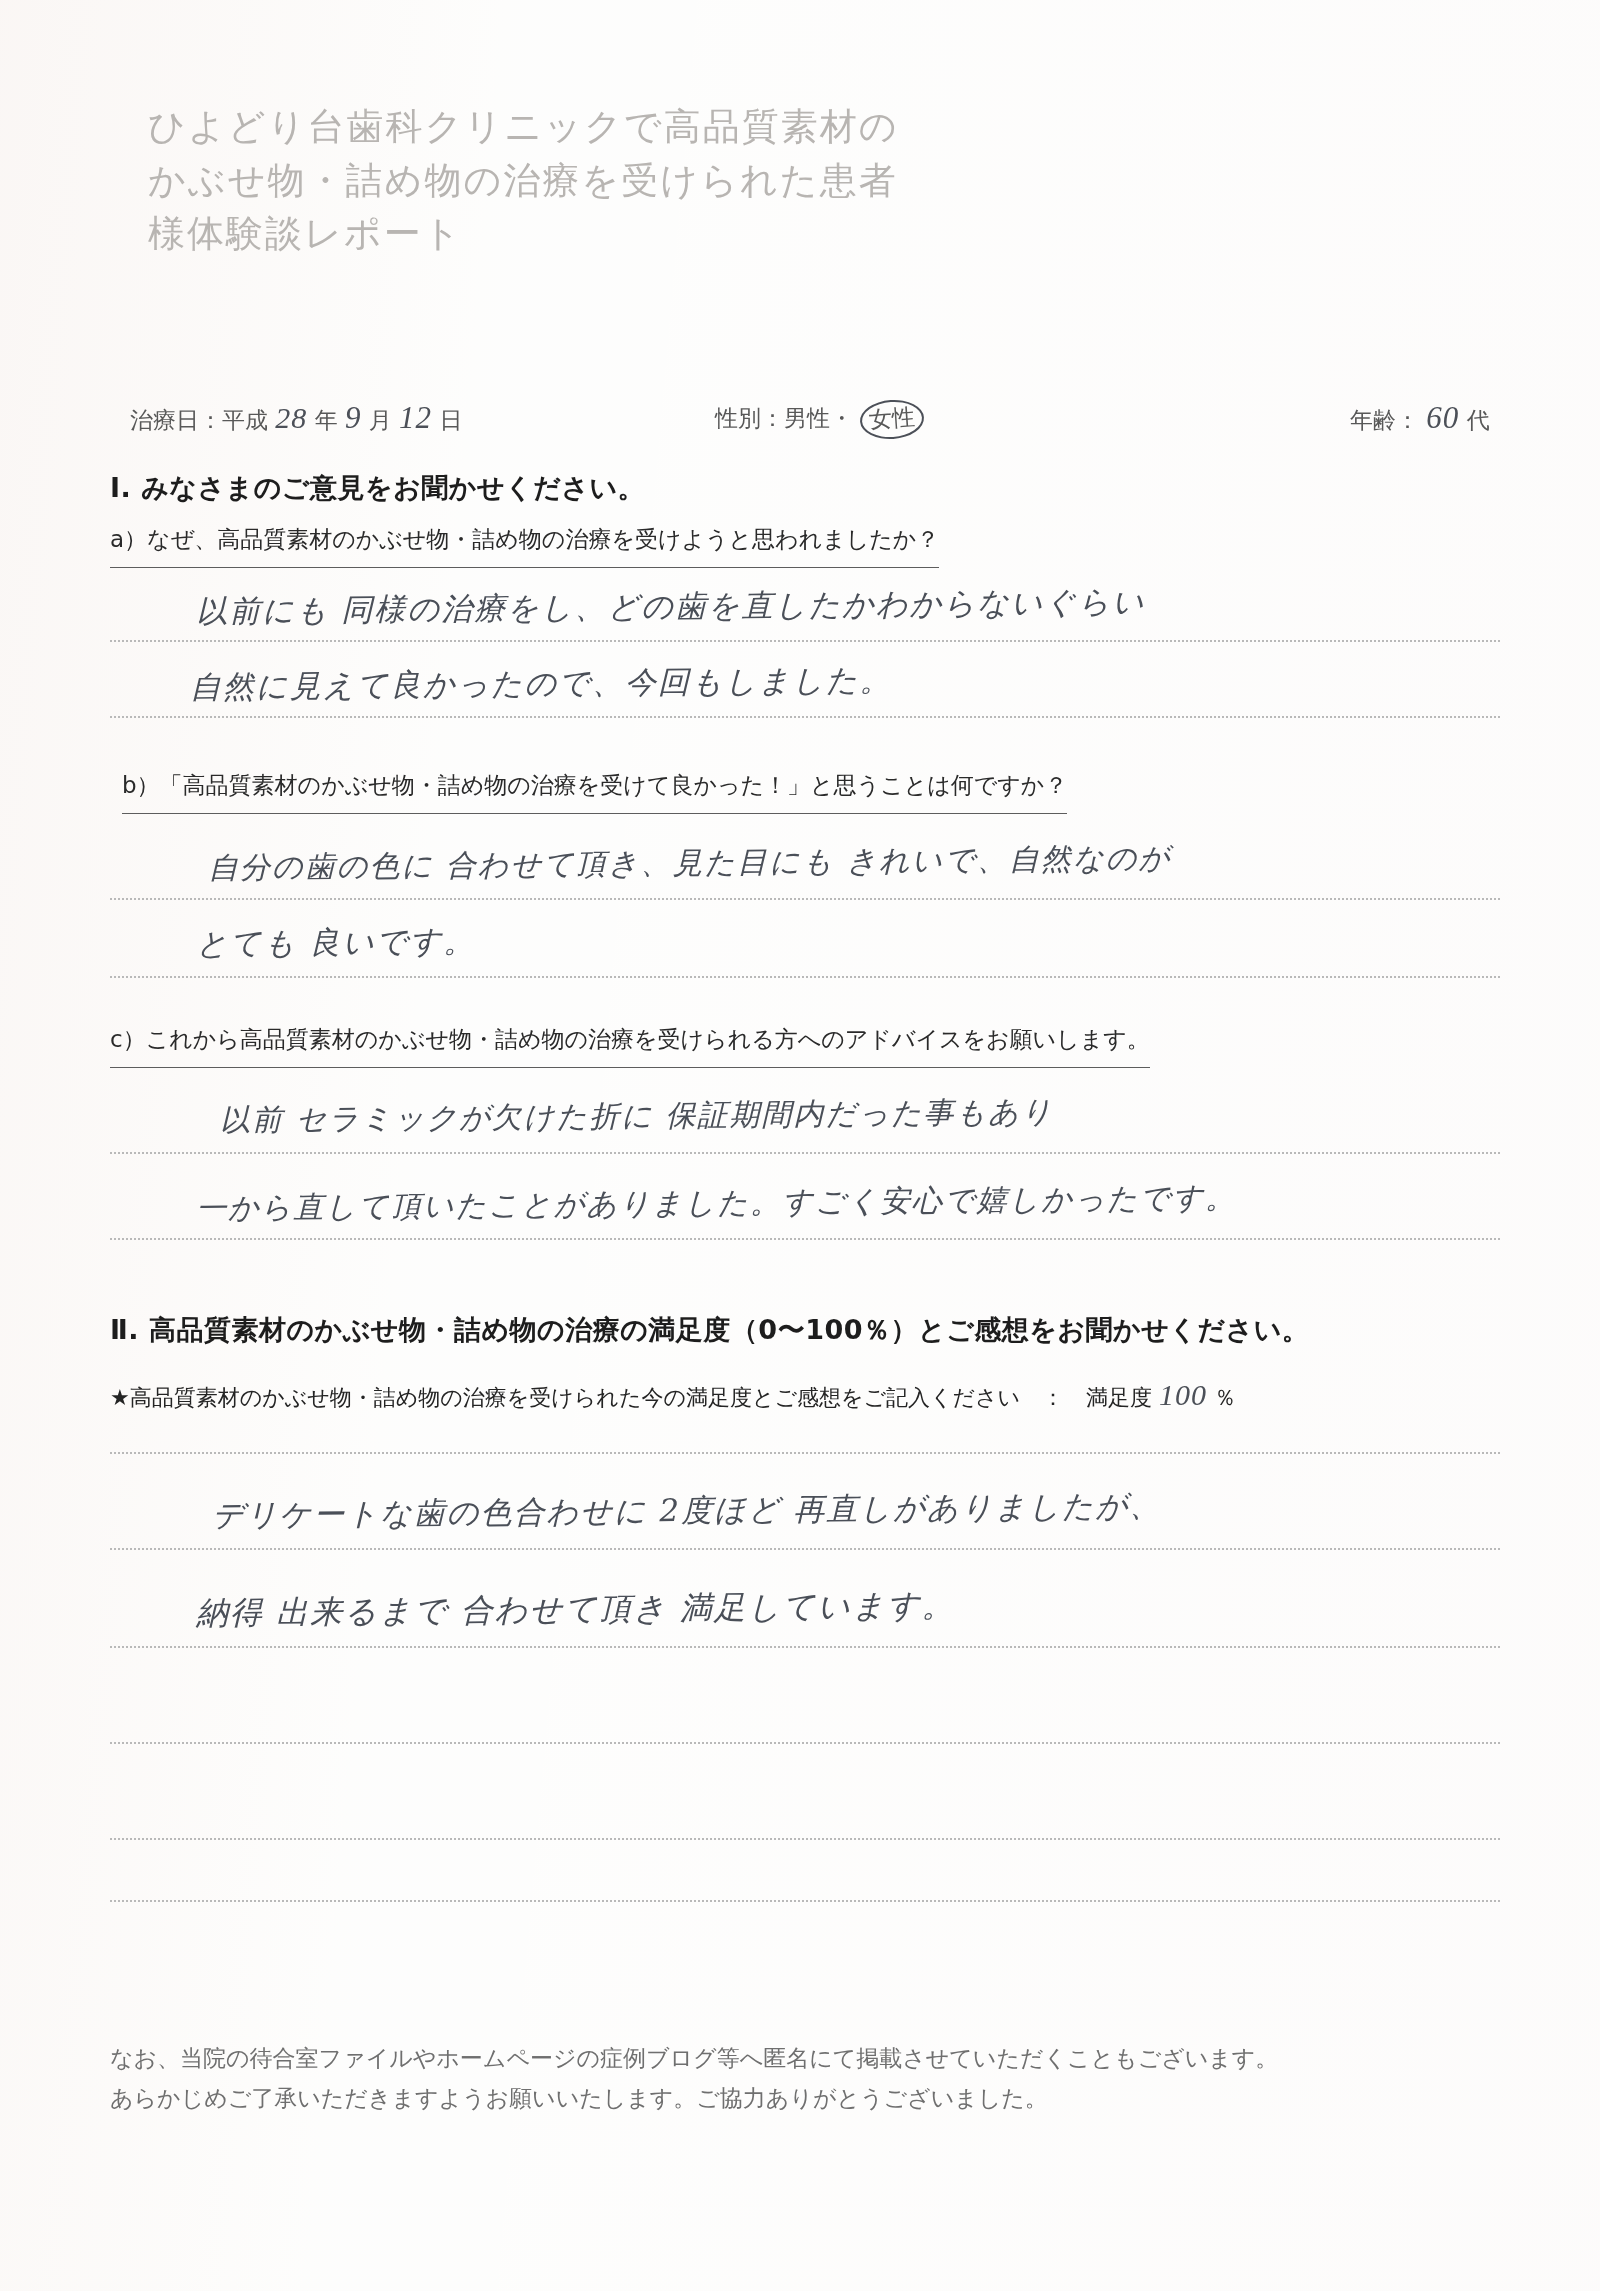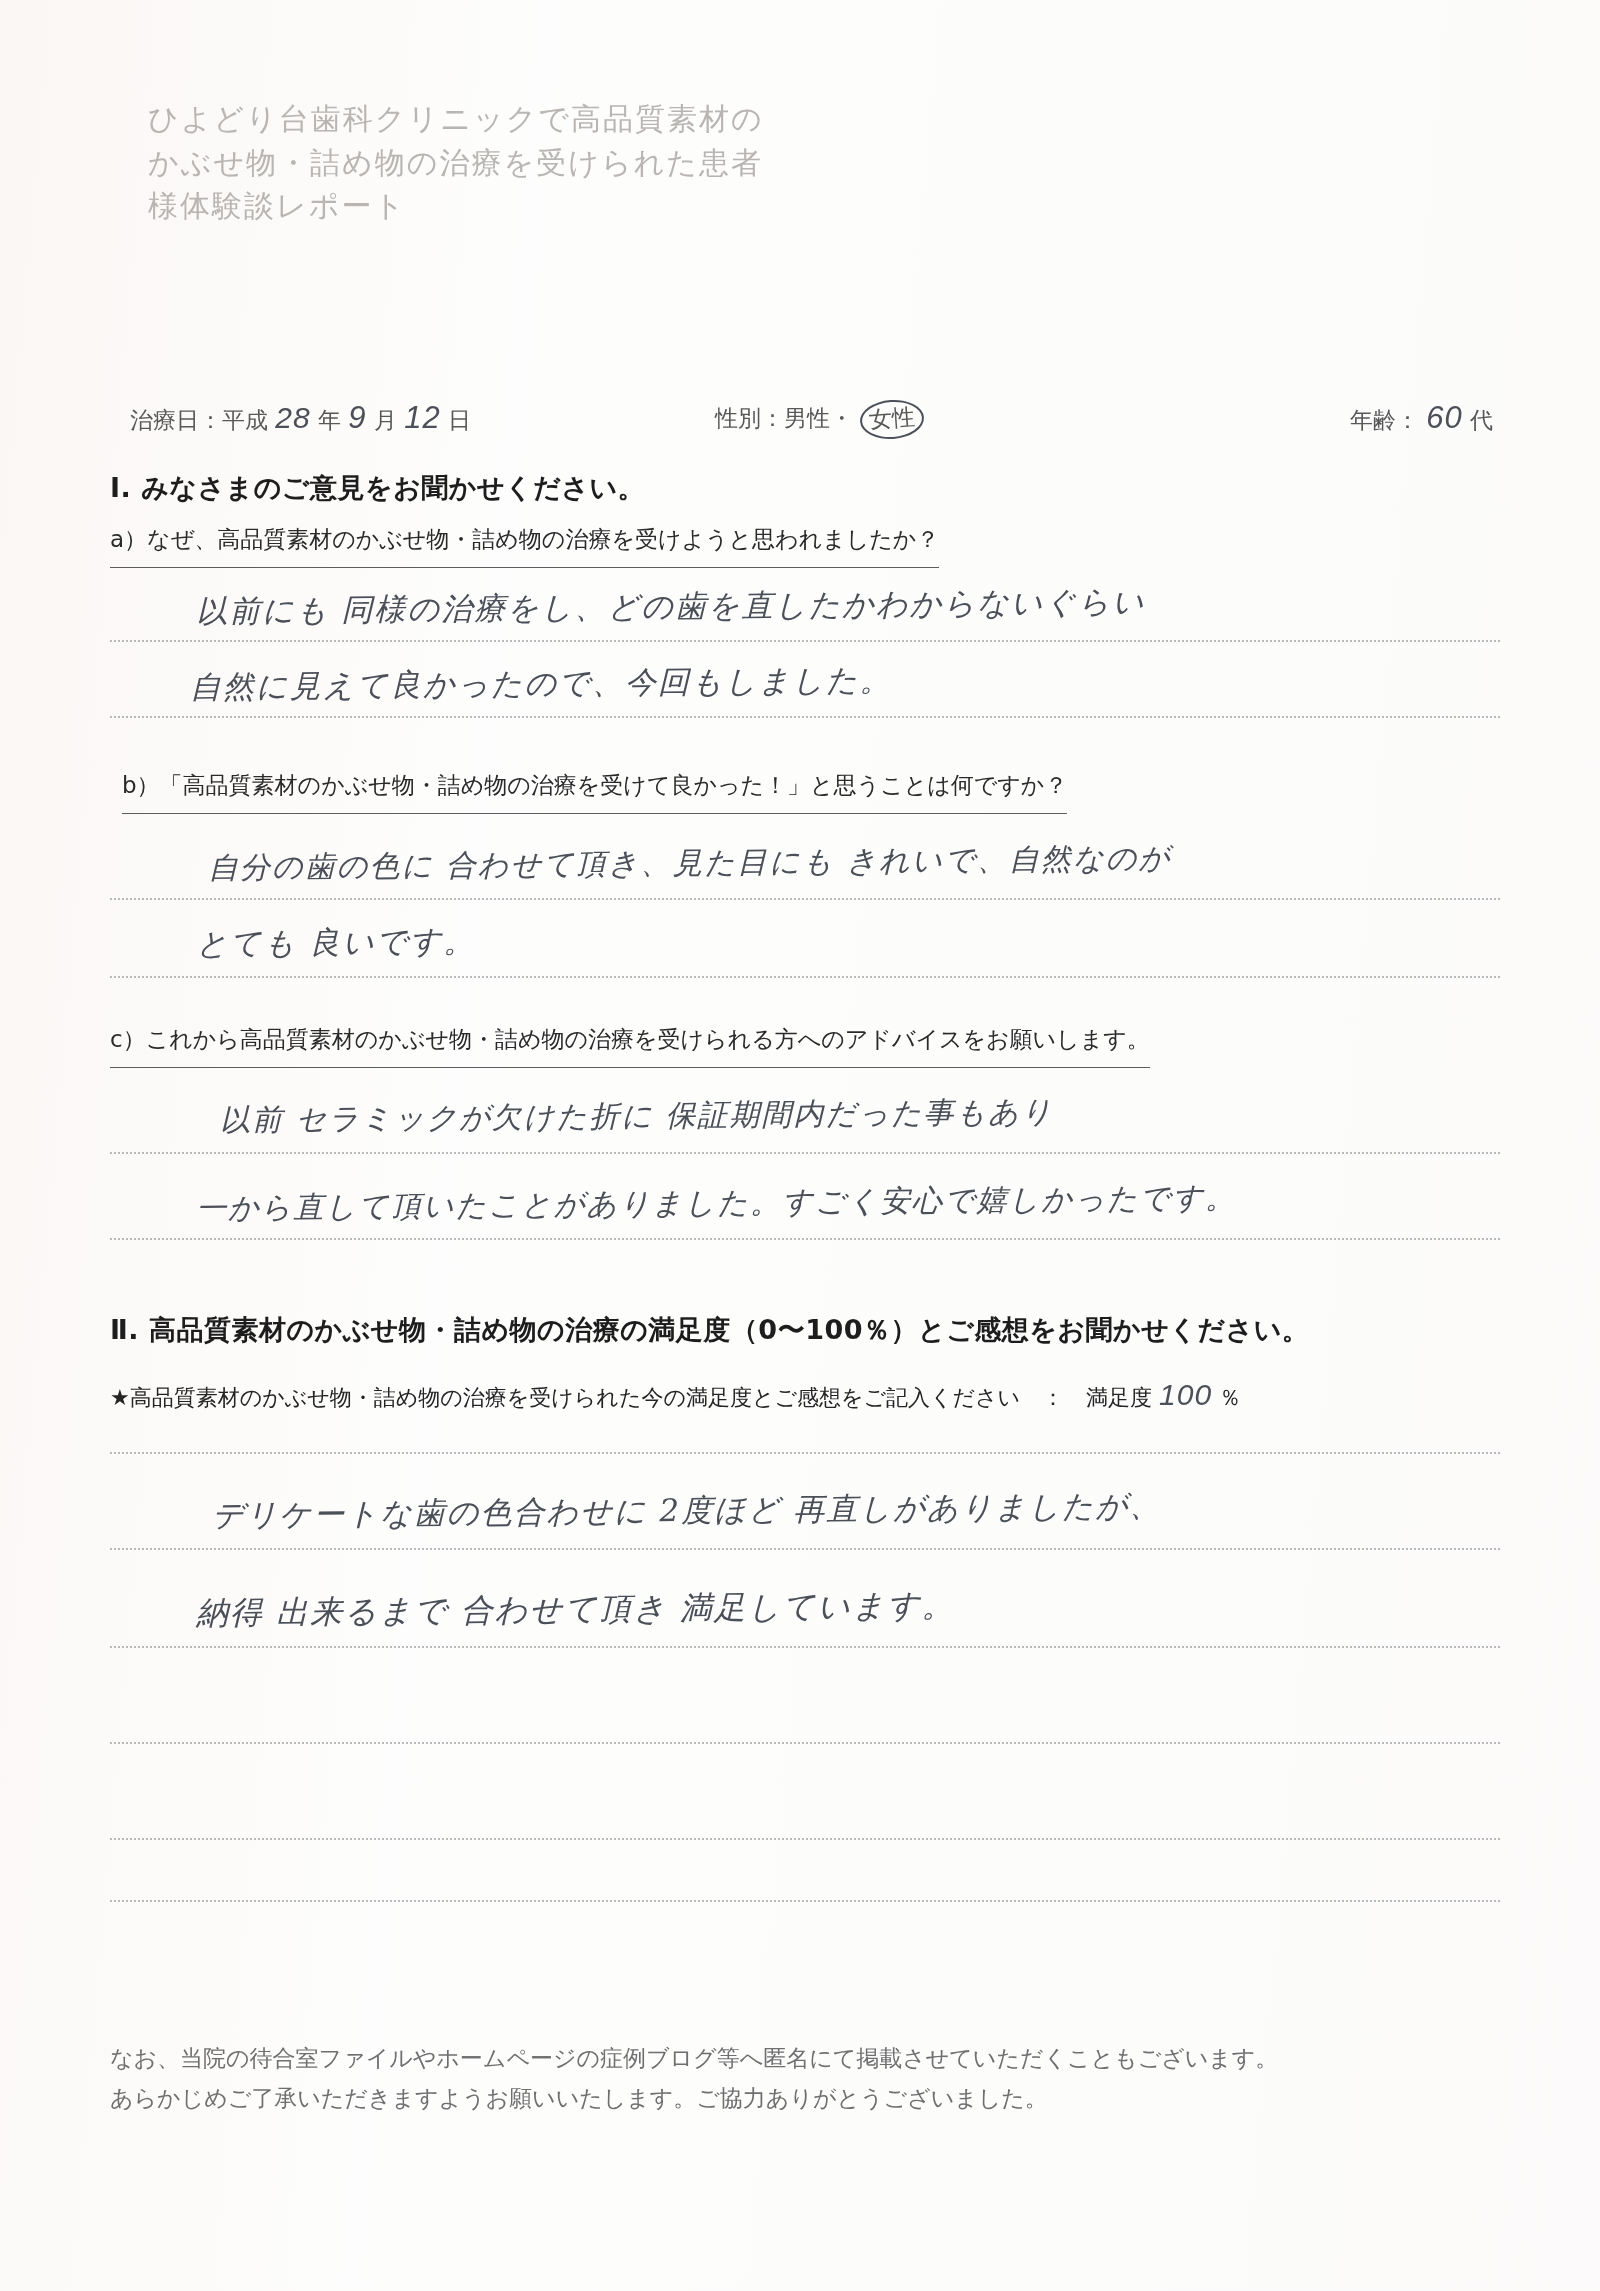--- a/index.html
+++ b/index.html
@@ -38,22 +38,22 @@
     height: 2291px;
   }
 
   
   .title-block {
     position: absolute;
     left: 148px;
     top: 100px;
     width: 1330px;
     color: #b8b5b2;
-    font-family: Liberation Mono, monospace;
-    font-size: 30px;
+    font-family: Liberation Serif, serif;
+    font-size: 37px;
     line-height: 1.45;
     letter-spacing: 2px;
     font-weight: 400;
   }
   .title-line { display: block; white-space: nowrap; }
 
   
   .meta-row {
     position: absolute;
     left: 130px;
@@ -62,21 +62,21 @@
     height: 46px;
     font-size: 23px;
     color: #585858;
   }
   .meta-item { position: absolute; white-space: nowrap; }
   .meta-date { left: 0px; top: 6px; }
   .meta-gender { left: 585px; top: 6px; }
   .meta-age { left: 1220px; top: 6px; }
 
   .hand {
-    font-family: Liberation Sans, sans-serif;
+    font-family: Liberation Serif, serif;
     color: #4c5058;
     font-style: italic;
     letter-spacing: 1px;
     text-align: right;
   }
   .hw-md { font-size: 30px; }
   .hw-lg { font-size: 31px; }
 
   .circle-mark {
     display: inline-block;

